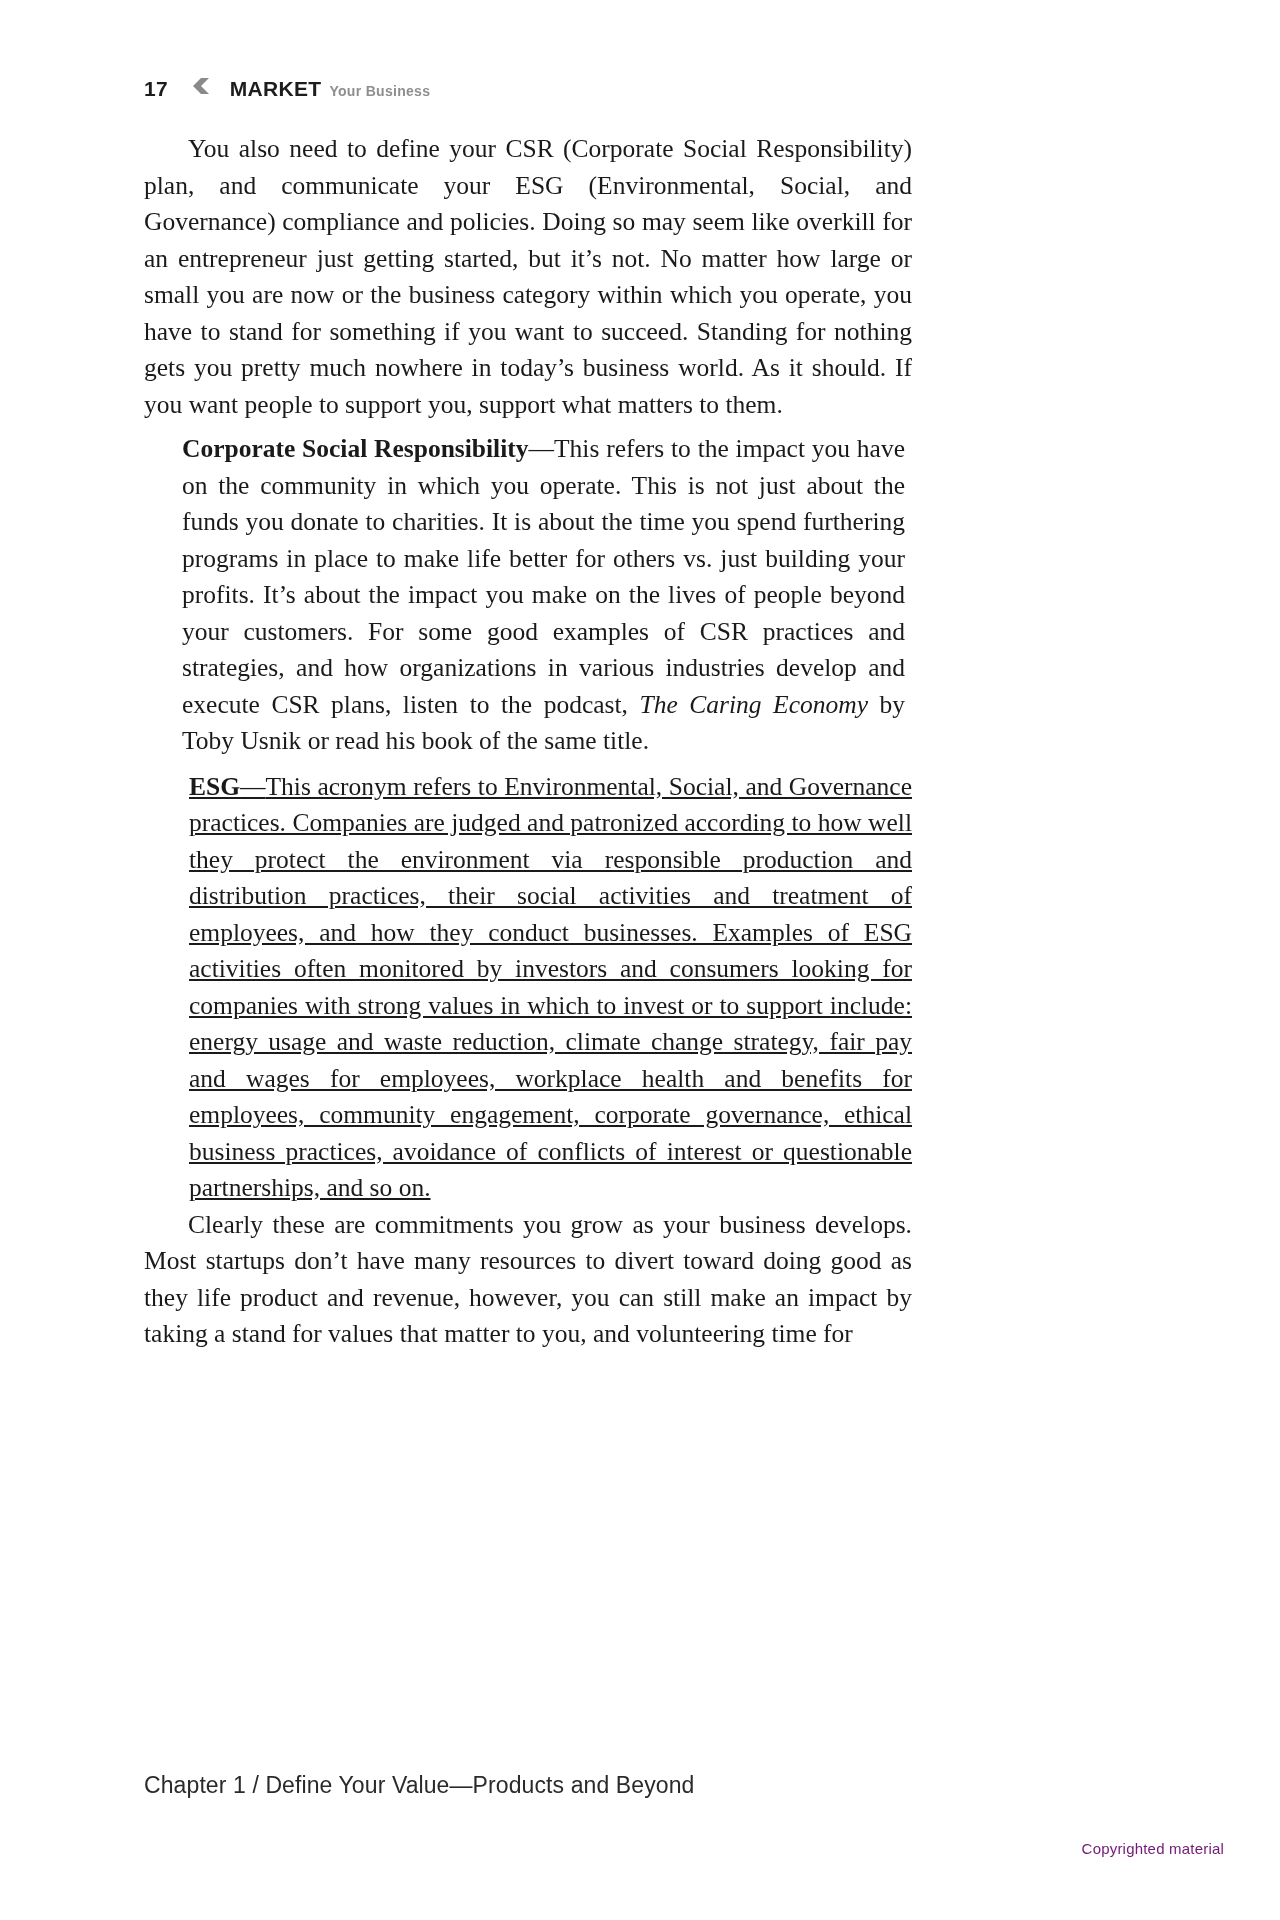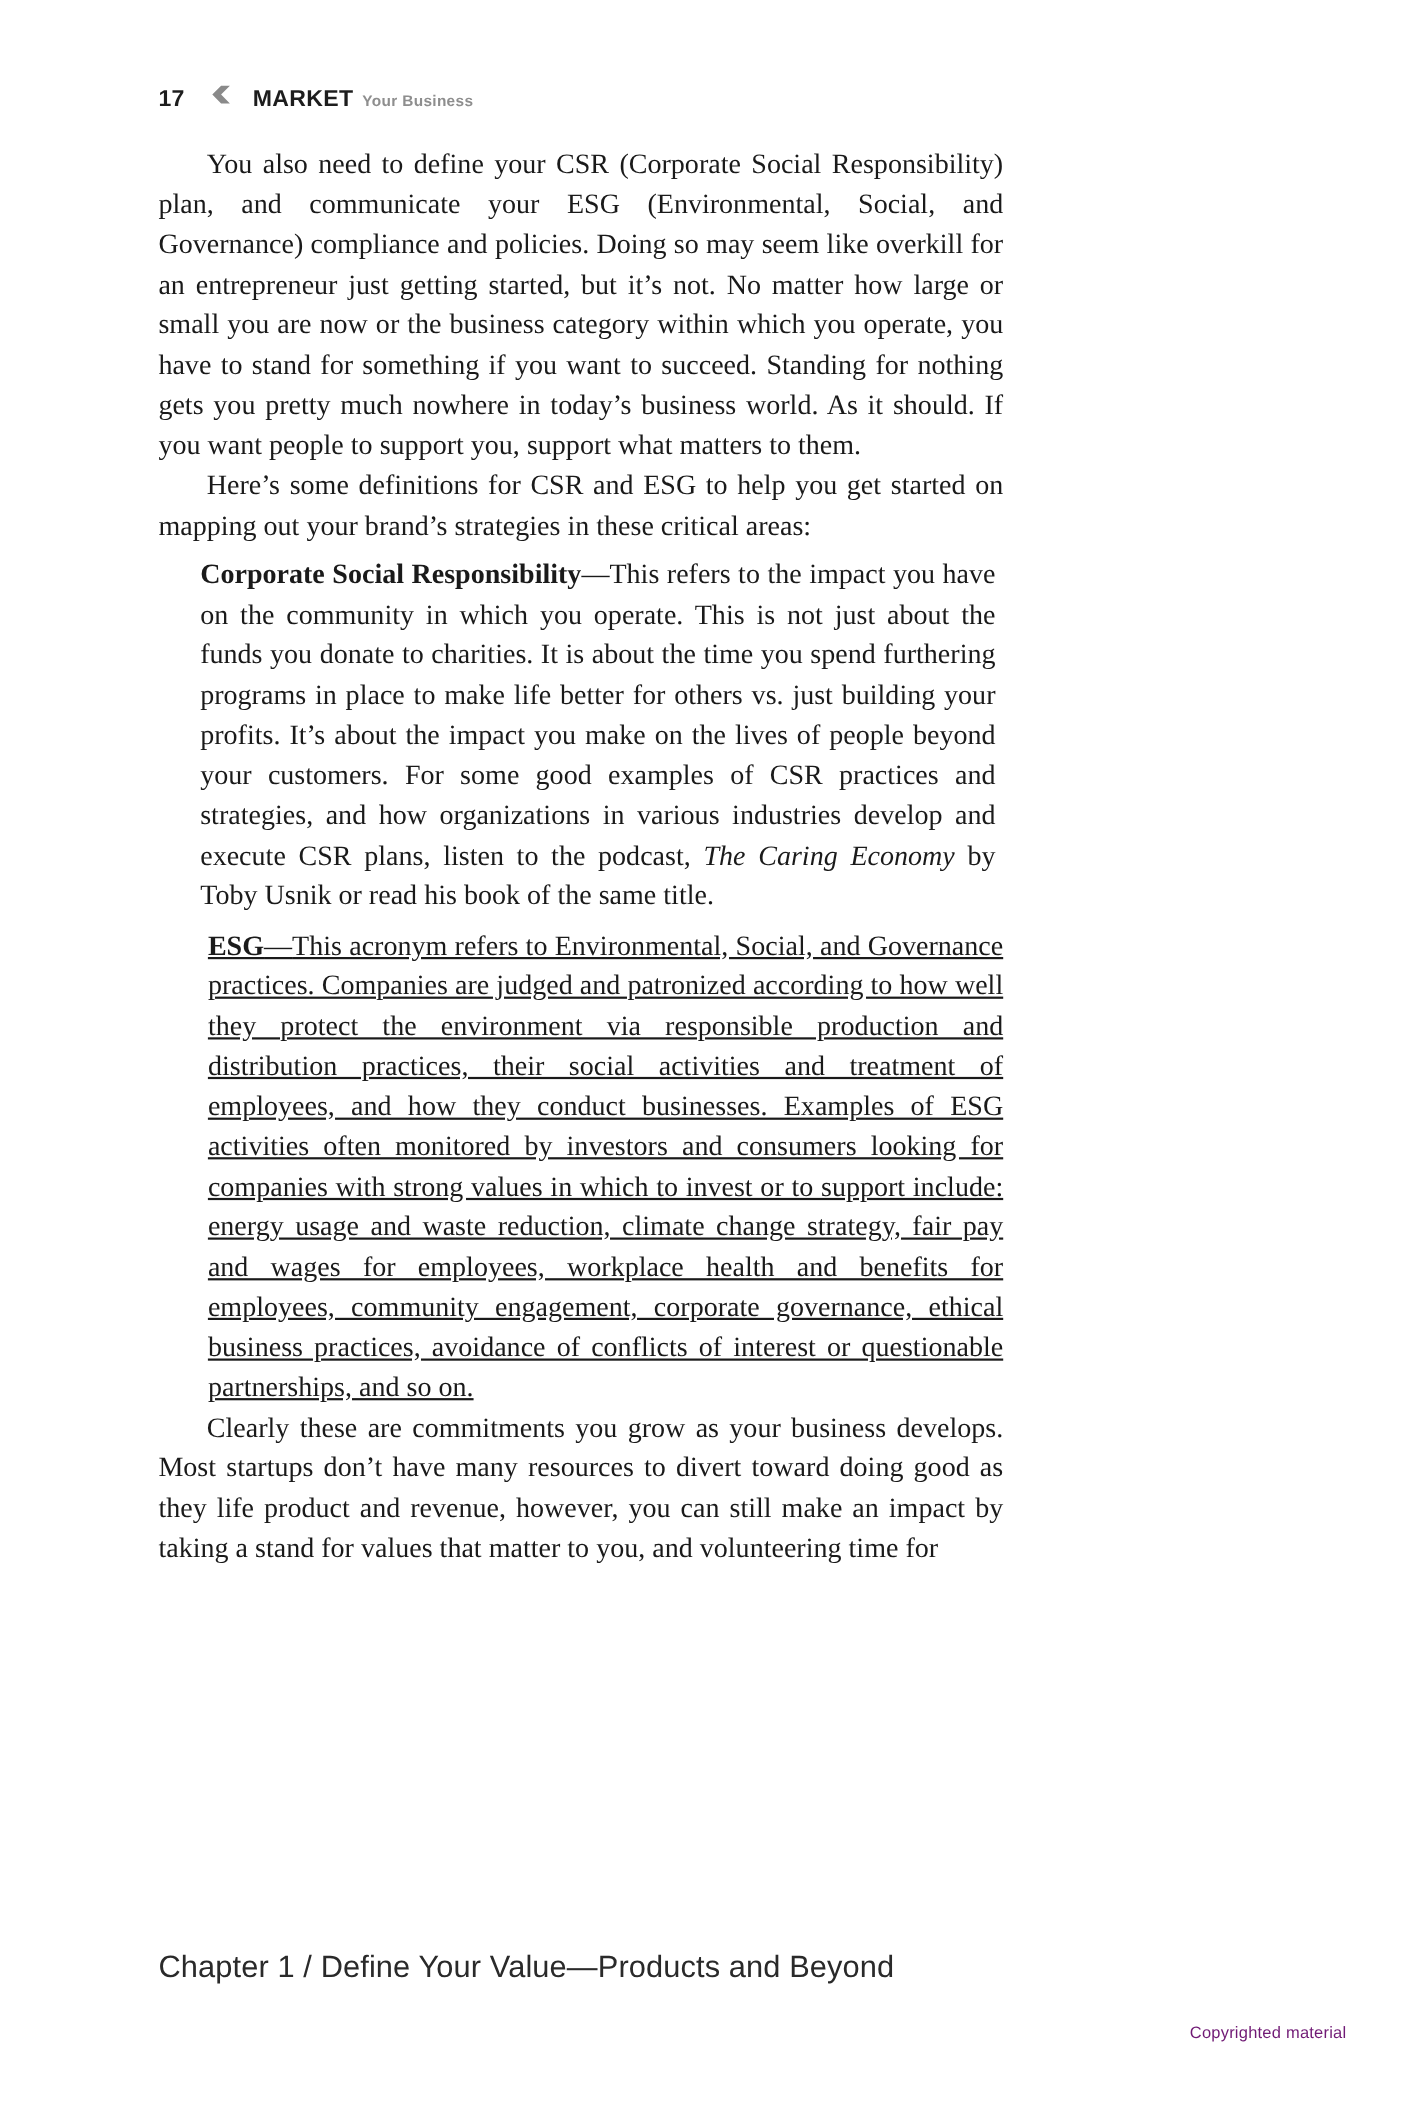--- a/index.html
+++ b/index.html
@@ -110,21 +110,21 @@
   .title-italic {
     font-style: italic;
   }
 
   
   .footer {
     position: absolute;
     left: 144px;
     top: 1772px;
     font-family: "Liberation Sans", sans-serif;
-    font-size: 28px;
+    font-size: 23px;
     letter-spacing: 0.1px;
     color: #2a2a2a;
     white-space: nowrap;
   }
 
   
   .watermark {
     position: absolute;
     right: 56px;
     top: 1840px;
@@ -148,21 +148,20 @@
       </svg>
     </span>
     <span class="head-title-bold">MARKET</span>
     <span class="head-title-light">Your Business</span>
   </div>
 
   <div class="textblock">
 
     <p class="body indent">You also need to define your CSR (Corporate Social Responsibility) plan, and communicate your ESG (Environmental, Social, and Governance) compliance and policies. Doing so may seem like overkill for an entrepreneur just getting started, but it’s not. No matter how large or small you are now or the business category within which you operate, you have to stand for something if you want to succeed. Standing for nothing gets you pretty much nowhere in today’s business world. As it should. If you want people to support you, support what matters to them.</p>
 
-    <p class="body indent">Here’s some definitions for CSR and ESG to help you get started on mapping out your brand’s strategies in these critical areas:</p>
 
     <p class="definition def-gap-top">
       <span class="term">Corporate Social Responsibility</span><span>—</span><span>This refers to the impact you have on the community in which you operate. This is not just about the funds you donate to charities. It is about the time you spend furthering programs in place to make life better for others vs. just building your profits. It’s about the impact you make on the lives of people beyond your customers. For some good examples of CSR practices and strategies, and how organizations in various industries develop and execute CSR plans, listen to the podcast, </span><span class="title-italic">The Caring Economy</span><span> by Toby Usnik or read his book of the same title.</span>
     </p>
 
     <p class="definition def-gap-mid">
       <span class="term">ESG</span><span>—</span><span>This acronym refers to Environmental, Social, and Governance practices. Companies are judged and patronized according to how well they protect the environment via responsible production and distribution practices, their social activities and treatment of employees, and how they conduct businesses. Examples of ESG activities often monitored by investors and consumers looking for companies with strong values in which to invest or to support include: energy usage and waste reduction, climate change strategy, fair pay and wages for employees, workplace health and benefits for employees, community engagement, corporate governance, ethical business practices, avoidance of conflicts of interest or questionable partnerships, and so on.</span>
     </p>
 
     <p class="body indent after-defs">Clearly these are commitments you grow as your business develops. Most startups don’t have many resources to divert toward doing good as they life product and revenue, however, you can still make an impact by taking a stand for values that matter to you, and volunteering time for</p>

